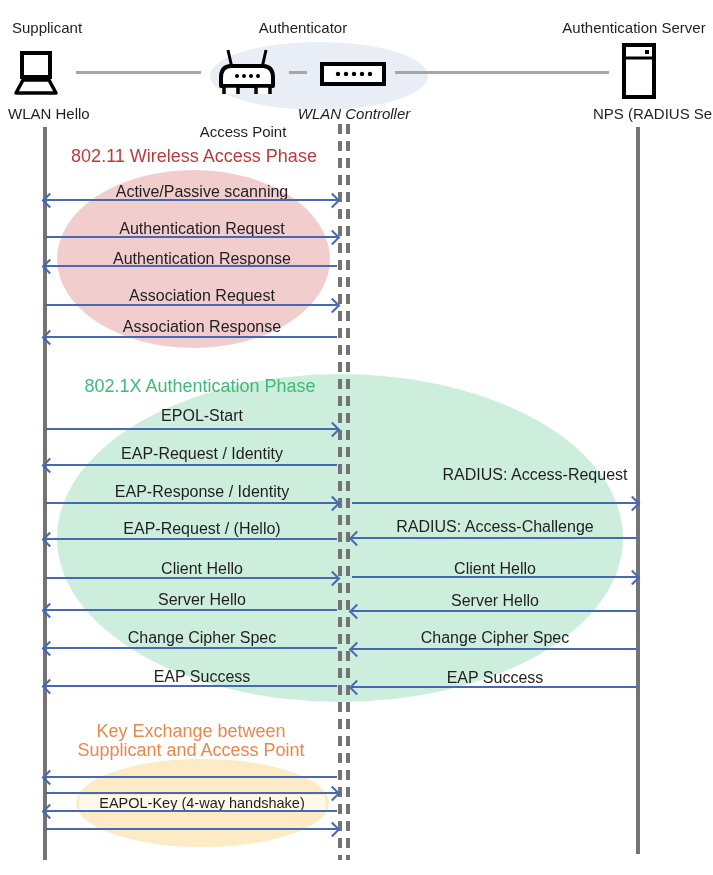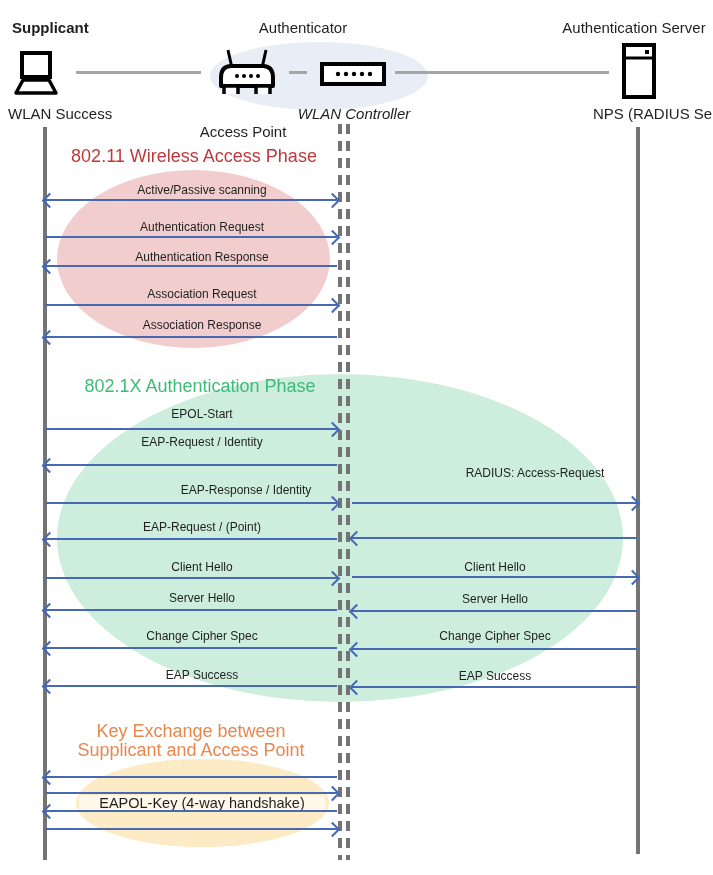--- a/index.html
+++ b/index.html
@@ -28,21 +28,21 @@
   .pe-80211{background:#F2CDCE;left:57px;top:170px;width:273px;height:178px;}
   .pe-8021x{background:#CDEEDC;left:57px;top:374px;width:566px;height:328px;}
   .pe-key{background:#FCEBC5;left:76px;top:759px;width:253px;height:88px;}
 
   .phase-title{font-size:18px;text-align:center;}
   .pt-80211{color:#BE3A3A;left:194px;top:146px;}
   .pt-8021x{color:#3FBA77;left:200px;top:376px;}
   .pt-key{color:#E8874E;left:191px;top:722px;line-height:19px;}
 
   
-  .msg-label{font-size:12px;color:#1f1f1f;}
+  .msg-label{font-size:16px;color:#1f1f1f;}
   .lblL{left:202px;}
   .lblR{left:495px;}
   .eapol{left:202px;font-size:14.5px;background:rgba(255,255,255,0.65);padding:0 20px;border-radius:2px;}
 
   .arrow{position:absolute;height:2px;background:#4769B2;}
   .aL{left:45px;width:292px;}
   .aR{left:352px;width:285px;}
   .hl::before,.hr::after{
     content:"";position:absolute;box-sizing:border-box;width:11px;height:11px;
   }
@@ -56,21 +56,21 @@
     border-top:2.5px solid #4769B2;border-right:2.5px solid #4769B2;
     transform:rotate(45deg);
   }
   svg{display:block;}
 </style>
 </head>
 <body>
 
 <div class="canvas">
 
-  <div class="abs actor-title" style="left:12px;top:19px;font-weight:bold;">Supplicant</div>
+  <div class="abs actor-title" style="left:12px;top:19px;">Supplicant</div>
   <div class="abs actor-title ctr" style="left:303px;top:19px;">Authenticator</div>
   <div class="abs actor-title ctr" style="left:634px;top:19px;">Authentication Server</div>
 
   <div class="abs auth-ellipse" style="left:210px;top:42px;width:218px;height:68px;"></div>
 
   <div class="abs connector" style="left:76px;width:125px;"></div>
   <div class="abs connector" style="left:289px;width:18px;"></div>
   <div class="abs connector" style="left:395px;width:214px;"></div>
 
   <div class="abs" style="left:13px;top:50px;">
@@ -106,21 +106,21 @@
   </div>
 
   <div class="abs" style="left:622px;top:43px;">
     <svg width="34" height="56" viewBox="0 0 34 56">
       <rect x="2" y="2" width="30" height="52" fill="#fff" stroke="#000" stroke-width="4"></rect>
       <line x1="2" y1="15" x2="32" y2="15" stroke="#000" stroke-width="3"></line>
       <rect x="23" y="7" width="4" height="4" fill="#000"></rect>
     </svg>
   </div>
 
-  <div class="abs device-label" style="left:8px;top:105px;">WLAN Success</div>
+  <div class="abs device-label" style="left:8px;top:105px;">WLAN Hello</div>
   <div class="abs device-label ctr" style="left:243px;top:123px;">Access Point</div>
   <div class="abs device-label ctr" style="left:354px;top:105px;font-style:italic;">WLAN Controller</div>
   <div class="abs device-label ctr" style="left:634px;top:105px;margin-left:34px;">NPS (RADIUS Server)</div>
 
   <div class="abs phase-ellipse pe-80211"></div>
   <div class="abs phase-ellipse pe-8021x"></div>
   <div class="abs phase-ellipse pe-key"></div>
 
   <div class="abs lifeline" style="left:43px;"></div>
   <div class="abs lifeline-dashed" style="left:338px;"></div>
@@ -133,30 +133,31 @@
     <div>Key Exchange between</div>
     <div>Supplicant and Access Point</div>
   </div>
 
   <div class="abs msg-label lblL ctr" style="top:183px;">Active/Passive scanning</div>
   <div class="abs msg-label lblL ctr" style="top:220px;">Authentication Request</div>
   <div class="abs msg-label lblL ctr" style="top:250px;">Authentication Response</div>
   <div class="abs msg-label lblL ctr" style="top:287px;">Association Request</div>
   <div class="abs msg-label lblL ctr" style="top:318px;">Association Response</div>
   <div class="abs msg-label lblL ctr" style="top:407px;">EPOL-Start</div>
-  <div class="abs msg-label lblL ctr" style="top:435px;">EAP-Request / Identity</div>
-  <div class="abs msg-label lblL ctr" style="top:483px;margin-left:44px;">EAP-Response / Identity</div>
-  <div class="abs msg-label lblL ctr" style="top:520px;">EAP-Request / (Point)</div>
+  <div class="abs msg-label lblL ctr" style="top:445px;">EAP-Request / Identity</div>
+  <div class="abs msg-label lblL ctr" style="top:483px;">EAP-Response / Identity</div>
+  <div class="abs msg-label lblL ctr" style="top:520px;">EAP-Request / (Hello)</div>
   <div class="abs msg-label lblL ctr" style="top:560px;">Client Hello</div>
   <div class="abs msg-label lblL ctr" style="top:591px;">Server Hello</div>
   <div class="abs msg-label lblL ctr" style="top:629px;">Change Cipher Spec</div>
   <div class="abs msg-label lblL ctr" style="top:668px;">EAP Success</div>
   <div class="abs msg-label eapol ctr" style="top:795px;">EAPOL-Key (4-way handshake)</div>
 
   <div class="abs msg-label lblR ctr" style="top:466px;margin-left:40px;">RADIUS: Access-Request</div>
+  <div class="abs msg-label lblR ctr" style="top:518px;">RADIUS: Access-Challenge</div>
   <div class="abs msg-label lblR ctr" style="top:560px;">Client Hello</div>
   <div class="abs msg-label lblR ctr" style="top:592px;">Server Hello</div>
   <div class="abs msg-label lblR ctr" style="top:629px;">Change Cipher Spec</div>
   <div class="abs msg-label lblR ctr" style="top:669px;">EAP Success</div>
 
   <div class="arrow aL hl hr" style="top:199px;"></div>
   <div class="arrow aL hr" style="top:236px;"></div>
   <div class="arrow aL hl" style="top:265px;"></div>
   <div class="arrow aL hr" style="top:304px;"></div>
   <div class="arrow aL hl" style="top:336px;"></div>

